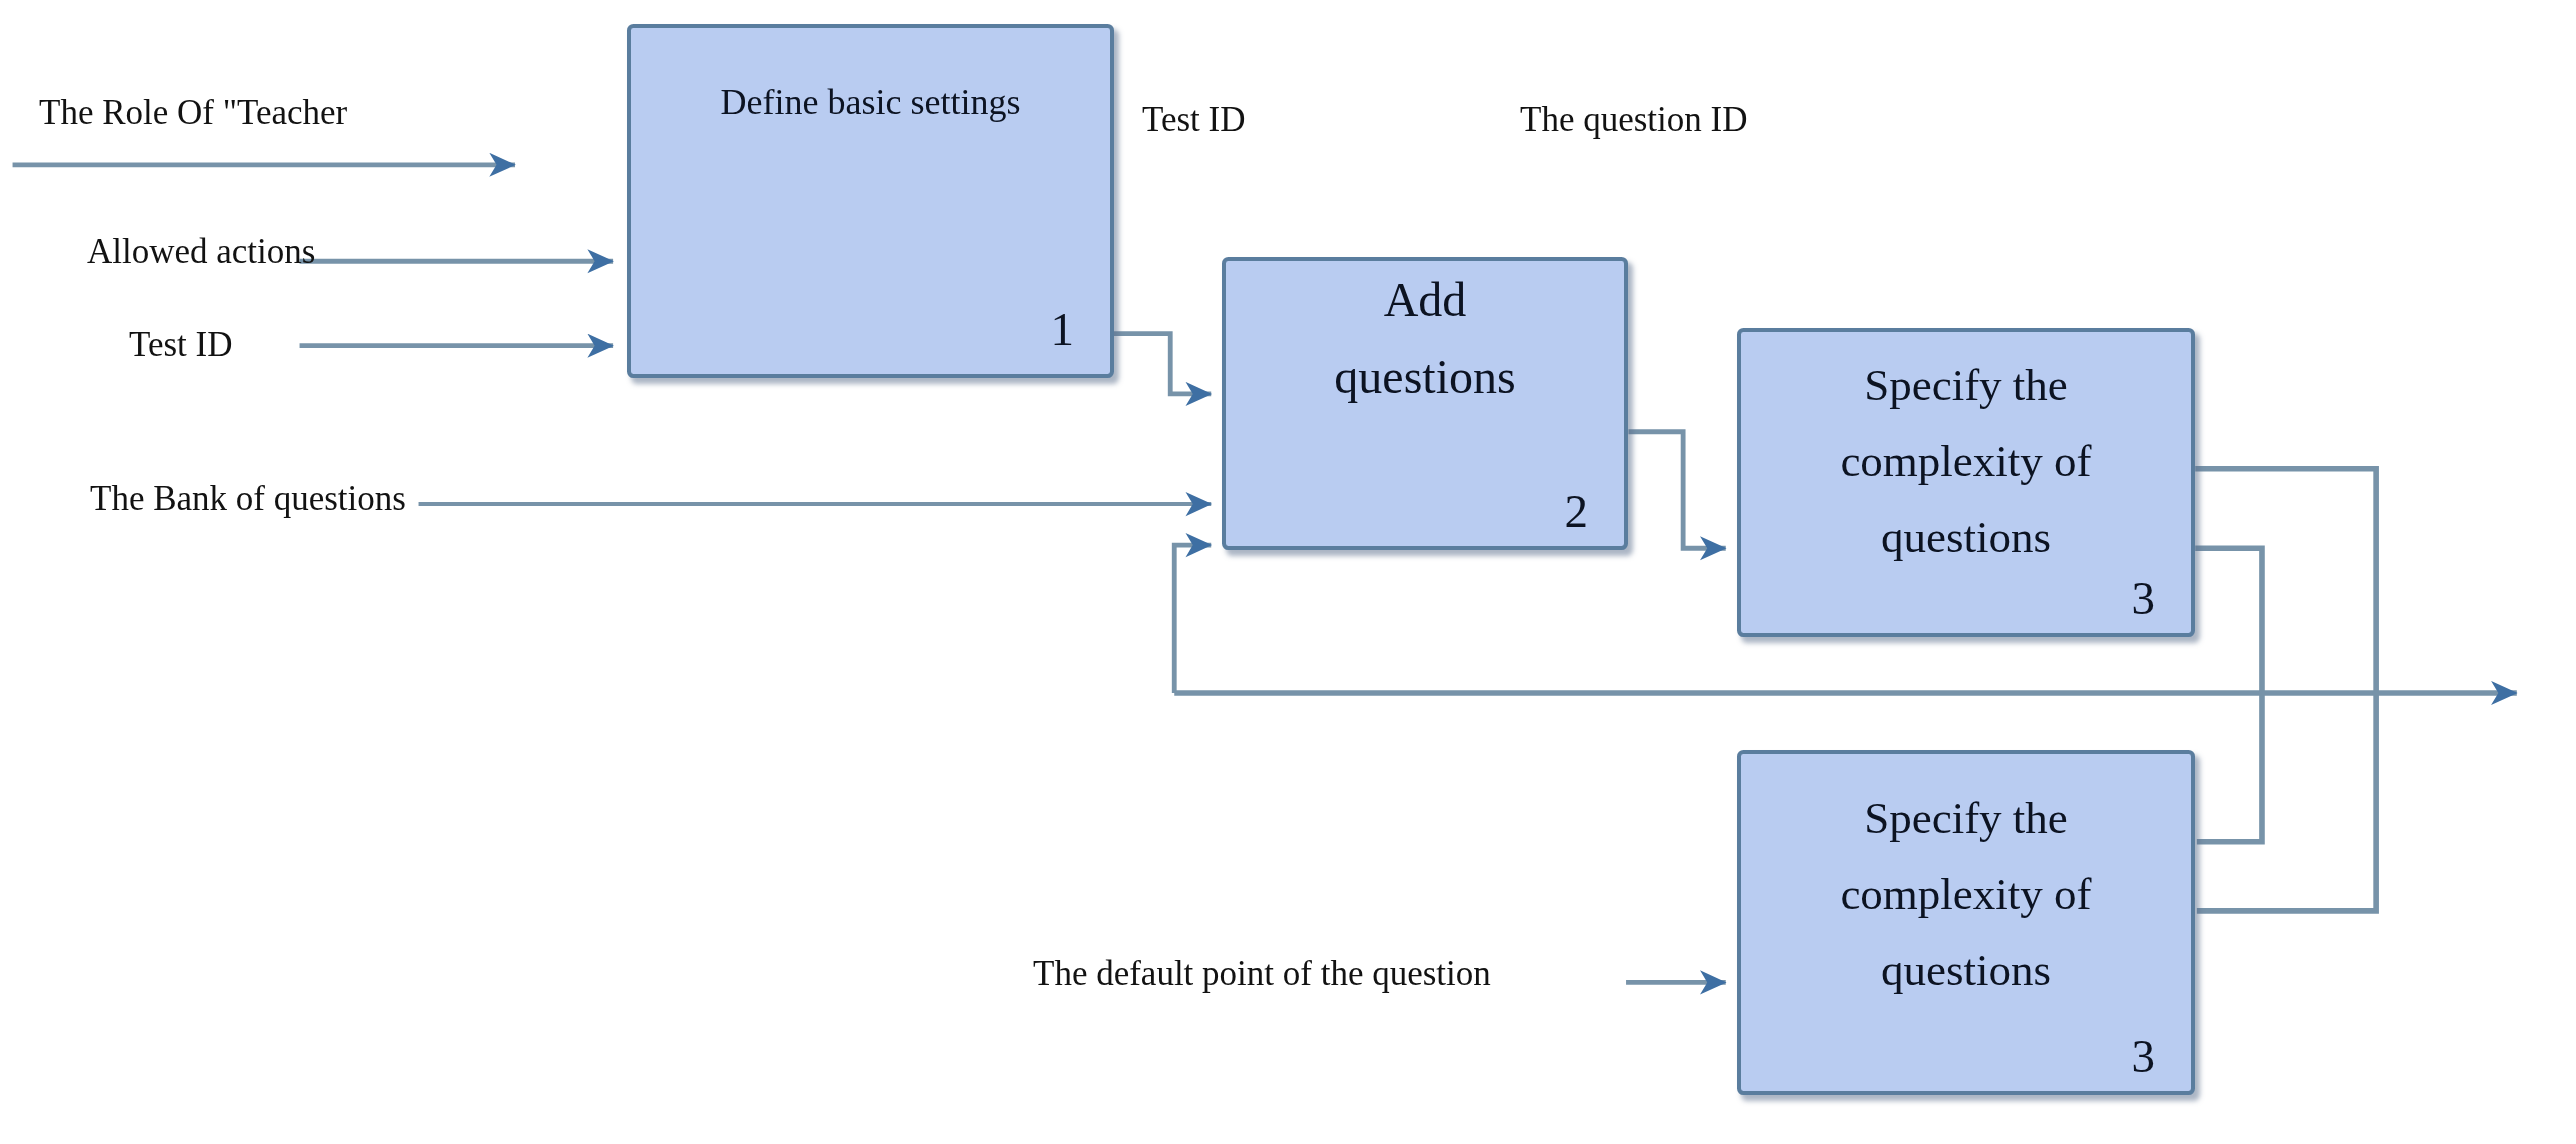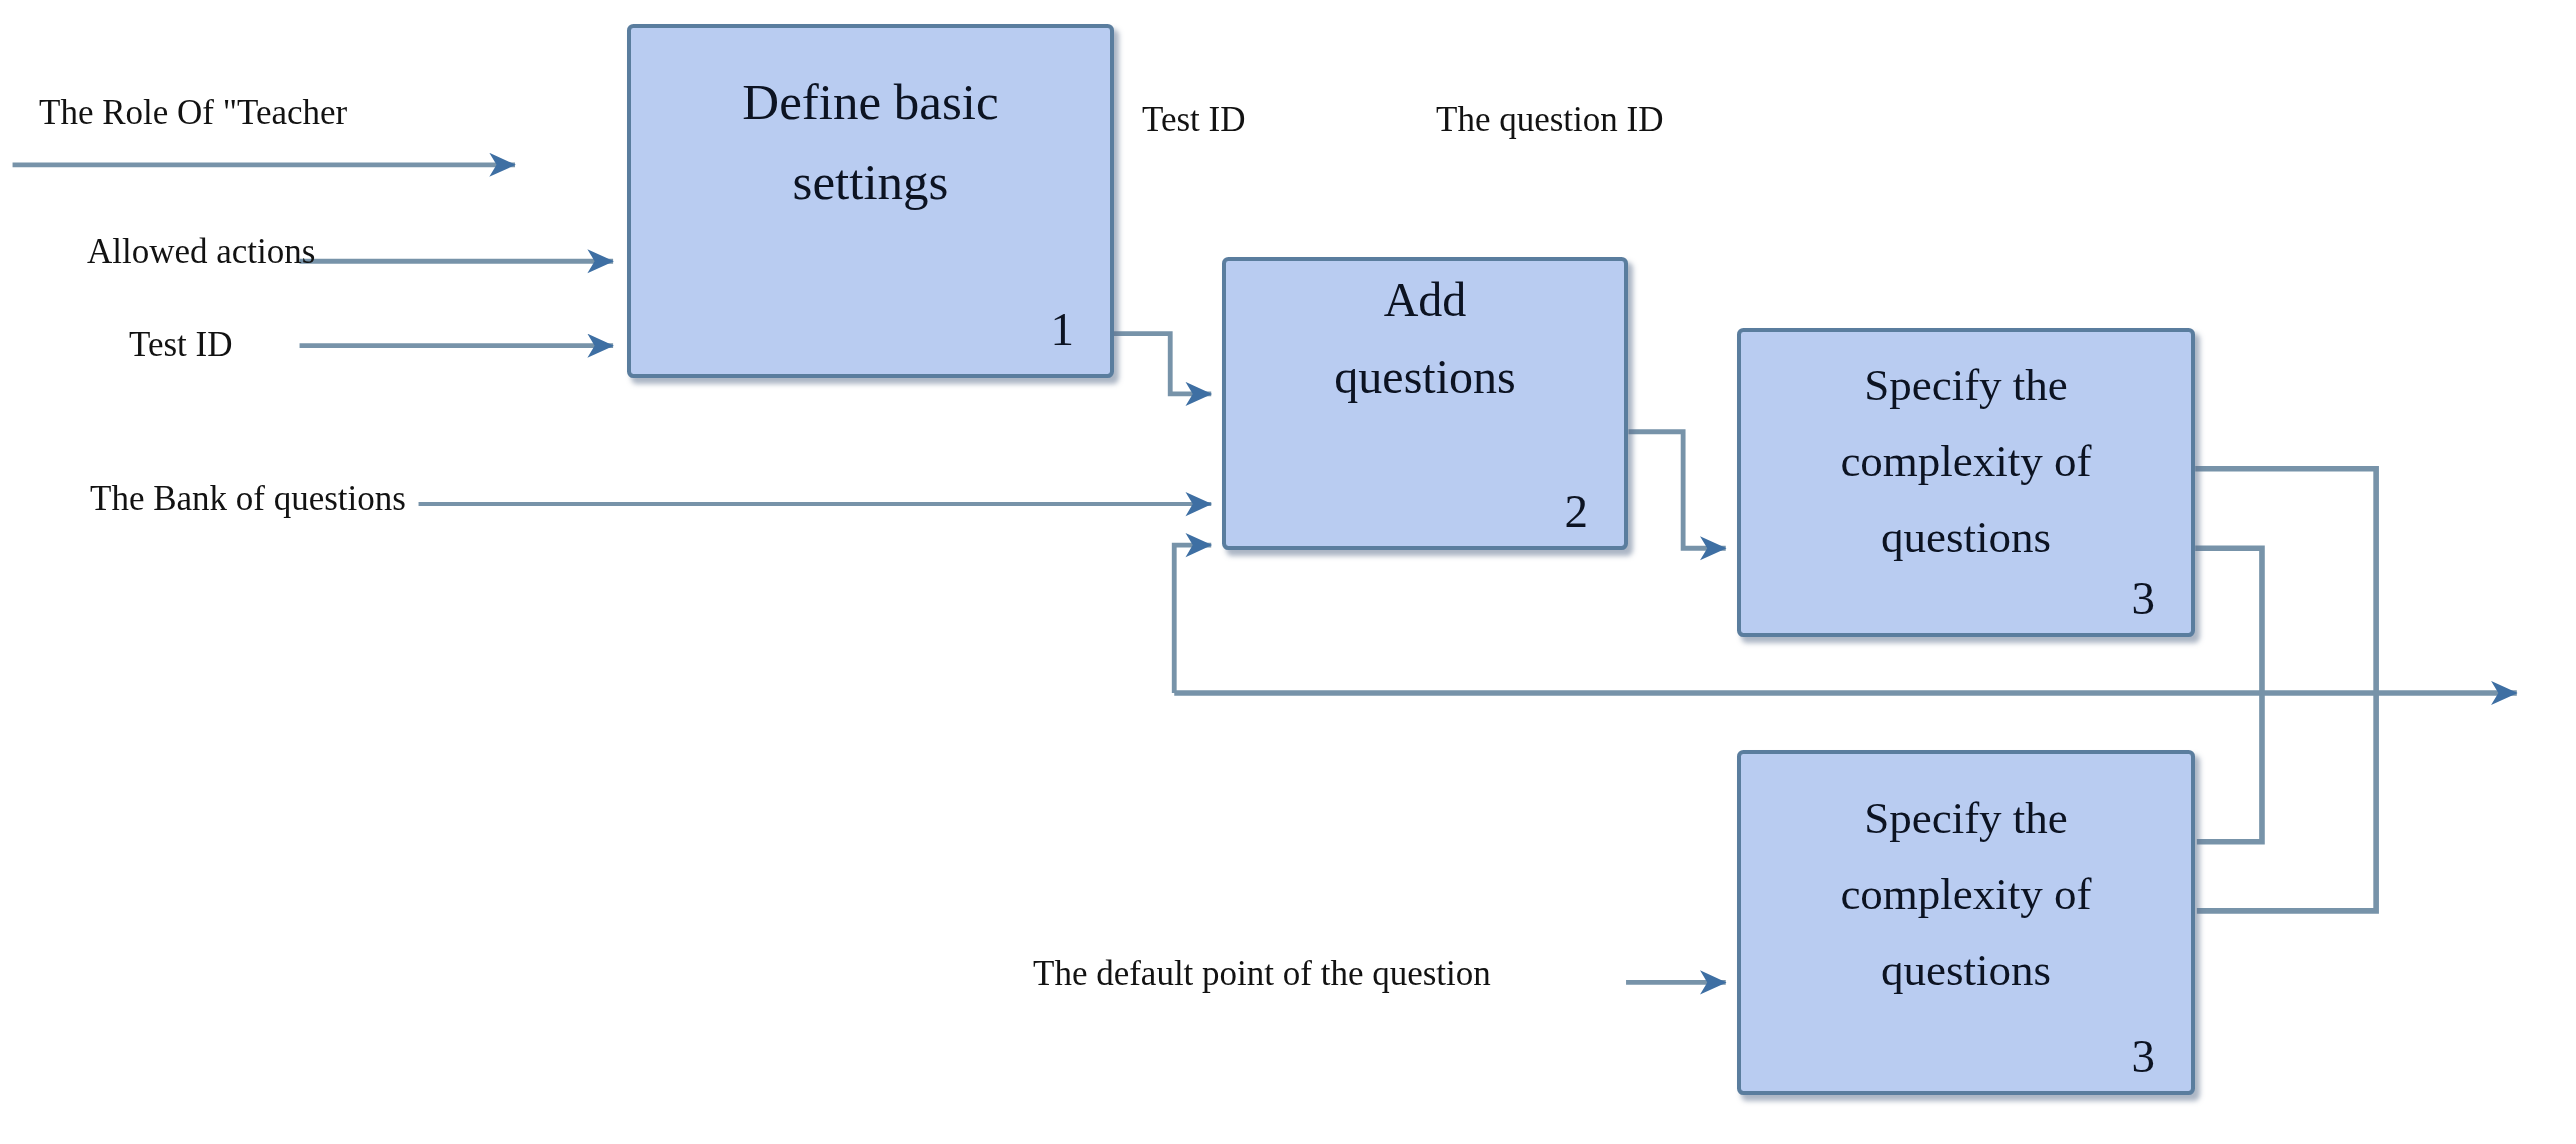--- a/index.html
+++ b/index.html
@@ -27,41 +27,41 @@
     font-weight:400;
     color:#0c1322;
   }
   .box .box-num{
     position:absolute;
     right:36px;bottom:11.3px;
     font-size:47px;line-height:47px;
     color:#0c1322;
   }
   .b1{left:627px;top:24px;width:487px;height:354px;}
-  .b1 .box-label{padding-top:34px;width:386px;font-size:51px;line-height:80px;}
+  .b1 .box-label{padding-top:34px;width:386px;font-size:36px;line-height:80px;}
   .b1 .box-num{bottom:21px;}
   .b2{left:1222px;top:257px;width:406px;height:293px;}
   .b2 .box-label{width:257px;font-size:48px;line-height:77px;}
   .b3a{left:1737px;top:328px;width:458px;height:309px;}
   .b3a .box-label{padding-top:14.5px;width:273px;font-size:45px;line-height:76px;}
   .b3b{left:1737px;top:750px;width:458px;height:345px;}
   .b3b .box-label{padding-top:26px;width:273px;font-size:45px;line-height:76px;}
 
   .lbl{
     position:absolute;
     color:#121212;
     font-size:35px;
     line-height:40px;
     white-space:nowrap;
   }
   .lbl-role{left:39px;top:93px;}
   .lbl-allowed{left:87px;top:232px;text-align:center;}
   .lbl-testid-in{left:129px;top:325px;}
   .lbl-testid-out{left:1142px;top:100px;}
-  .lbl-questionid{left:1436px;top:100px;text-align:right;}
+  .lbl-questionid{left:1520px;top:100px;text-align:right;}
   .lbl-bank{left:90px;top:479px;}
   .lbl-default{left:1033px;top:954px;}
 </style>
 </head>
 <body>
 
 <div class="canvas">
 
   <svg class="wires" viewBox="0 0 3203 1423" xmlns="http://www.w3.org/2000/svg">
     <defs>

